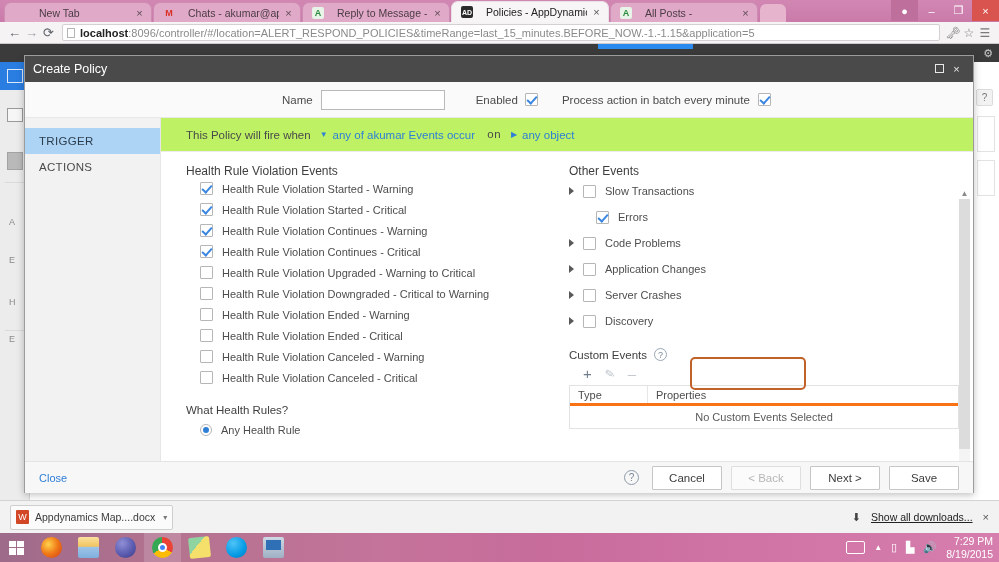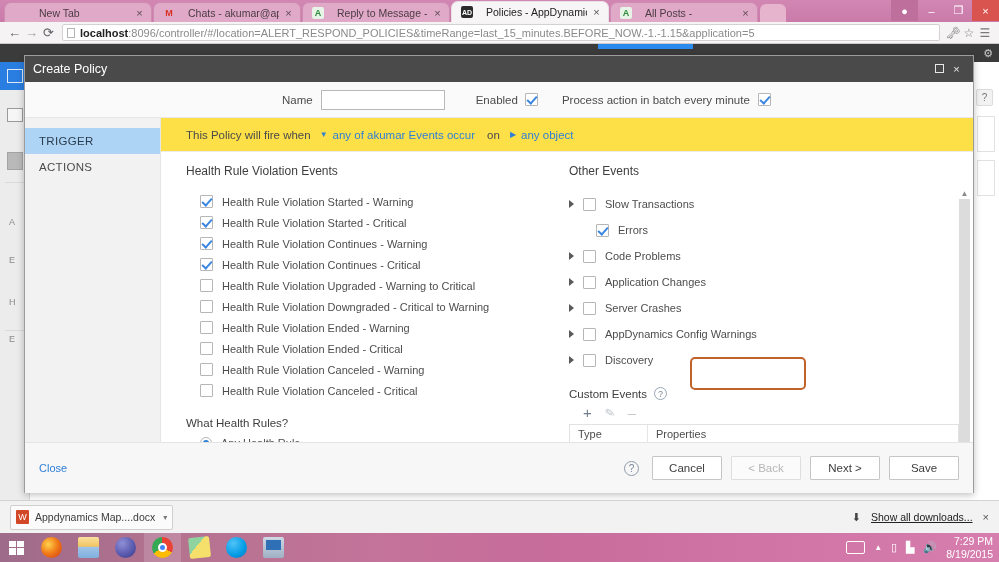--- a/index.html
+++ b/index.html
@@ -145,34 +145,34 @@
     background: #f2f2f2; border-right: 1px solid #e6e6e6; padding-top: 10px;
   }
   .side-tab {
     height: 26px; display: flex; align-items: center; padding-left: 14px;
     font-size: 11.5px; color: #4a4a4a; letter-spacing: .3px;
   }
   .side-tab.active { background: #aed4f5; color: #2b3c4c; }
 
   .fire-row {
     position: absolute; left: 136px; top: 0; right: 0; height: 33px;
-    background: #fde047; display: flex; align-items: center;
+    background: #bef264; display: flex; align-items: center;
     padding-left: 25px; font-size: 11.5px; color: #4a4a4a;
   }
   .link-blue { color: #2f7fd6; }
   .caret-d { font-size: 8px; color: #2f7fd6; margin: 0 5px 0 9px; }
   .caret-r { font-size: 8px; color: #2f7fd6; margin: 0 5px 0 10px; }
 
   .scroll-area {
     position: absolute; left: 136px; top: 33px; right: 0; bottom: 0;
     background: #fff; border-top: 1px solid #ececec;
   }
   .col-left { position: absolute; left: 25px; top: 12px; width: 400px; }
   .col-right { position: absolute; left: 408px; top: 12px; width: 400px; }
-  .col-head { font-size: 12px; color: #3e3e3e; margin-bottom: 13px; }
+  .col-head { font-size: 12px; color: #3e3e3e; }
 
   .ck-row {
     display: flex; align-items: center; height: 21px; font-size: 11px; color: #4d4d4d;
   }
   .ck-row .cbx { margin-right: 9px; }
   .ck-row.indent { padding-left: 14px; position: relative; }
   .tri {
     position: absolute; left: 0; top: 6px;
     width: 0; height: 0; border-left: 5px solid #595959;
     border-top: 4px solid transparent; border-bottom: 4px solid transparent;
@@ -212,21 +212,21 @@
   }
   .vs-up, .vs-dn {
     position: absolute; left: 0; width: 11px; height: 11px;
     font-size: 8px; color: #8a8a8a; text-align: center; line-height: 11px;
   }
   .vs-up { top: 0; } .vs-dn { bottom: 0; }
   .vs-track { position: absolute; left: 0; top: 11px; bottom: 11px; width: 11px; background: #f4f4f4; }
   .vs-thumb { position: absolute; left: 0; top: 11px; width: 11px; height: 250px; background: #dcdcdc; }
 
   .modal-foot {
-    position: absolute; left: 0; bottom: 0; width: 100%; height: 51px;
+    position: absolute; left: 0; bottom: 0; width: 100%; height: 32px;
     background: #f7f7f7; border-top: 1px solid #e4e4e4;
     display: flex; align-items: center; padding: 0 14px;
   }
   .close-link { font-size: 11px; color: #2f7fd6; }
   .foot-right { margin-left: auto; display: flex; align-items: center; gap: 9px; }
   .help-circ {
     width: 15px; height: 15px; border-radius: 50%; border: 1px solid #8e9aa8;
     color: #7a8797; font-size: 10px; display: flex; align-items: center;
     justify-content: center; margin-right: 4px;
   }
@@ -393,21 +393,21 @@
 
       <div class="side-tabs">
         <div class="side-tab active">TRIGGER</div>
         <div class="side-tab">ACTIONS</div>
       </div>
 
       <div class="fire-row">
         <span>This Policy will fire when</span>
         <span class="caret-d">▼</span>
         <span class="link-blue">any of akumar Events occur</span>
-        <span style="margin-left:12px;">on</span>
+        <span style="margin-left:12px;font-family:Liberation Mono, monospace;">on</span>
         <span class="caret-r">▶</span>
         <span class="link-blue">any object</span>
       </div>
 
       <div class="scroll-area">
 
         <div class="col-left">
           <div class="col-head">Health Rule Violation Events</div>
 
           <div class="ck-row indent">
@@ -477,25 +477,20 @@
           </div>
           <div class="ck-row indent" style="height:26px;">
             <span class="tri" style="top:9px;"></span>
             <span class="cbx"></span>
             <span>Application Changes</span>
           </div>
           <div class="ck-row indent" style="height:26px;">
             <span class="tri" style="top:9px;"></span>
             <span class="cbx"></span>
             <span>Server Crashes</span>
-          </div>
-          <div class="ck-row indent" style="height:26px;">
-            <span class="tri" style="top:9px;"></span>
-            <span class="cbx"></span>
-            <span>AppDynamics Config Warnings</span>
           </div>
           <div class="ck-row indent" style="height:26px;">
             <span class="tri" style="top:9px;"></span>
             <span class="cbx"></span>
             <span>Discovery</span>
           </div>
 
           <div class="ce-head">
             <span>Custom Events</span>
             <span class="q-ic">?</span>

